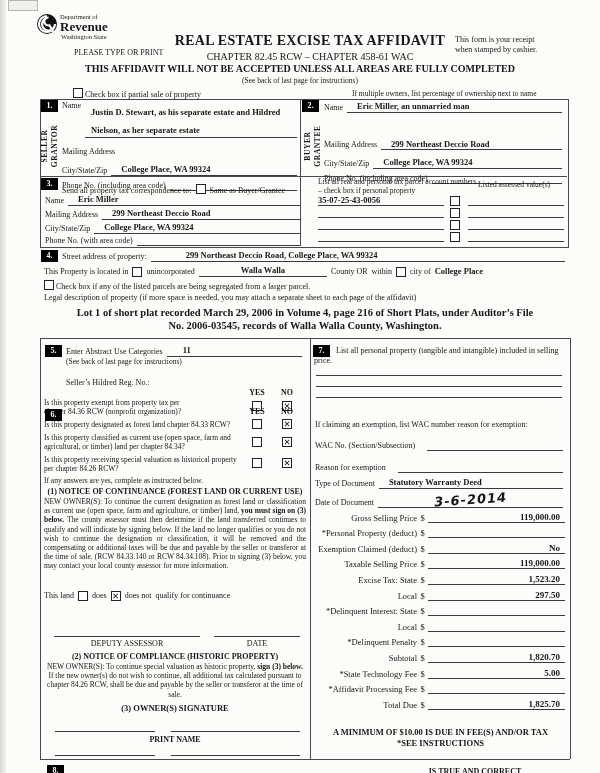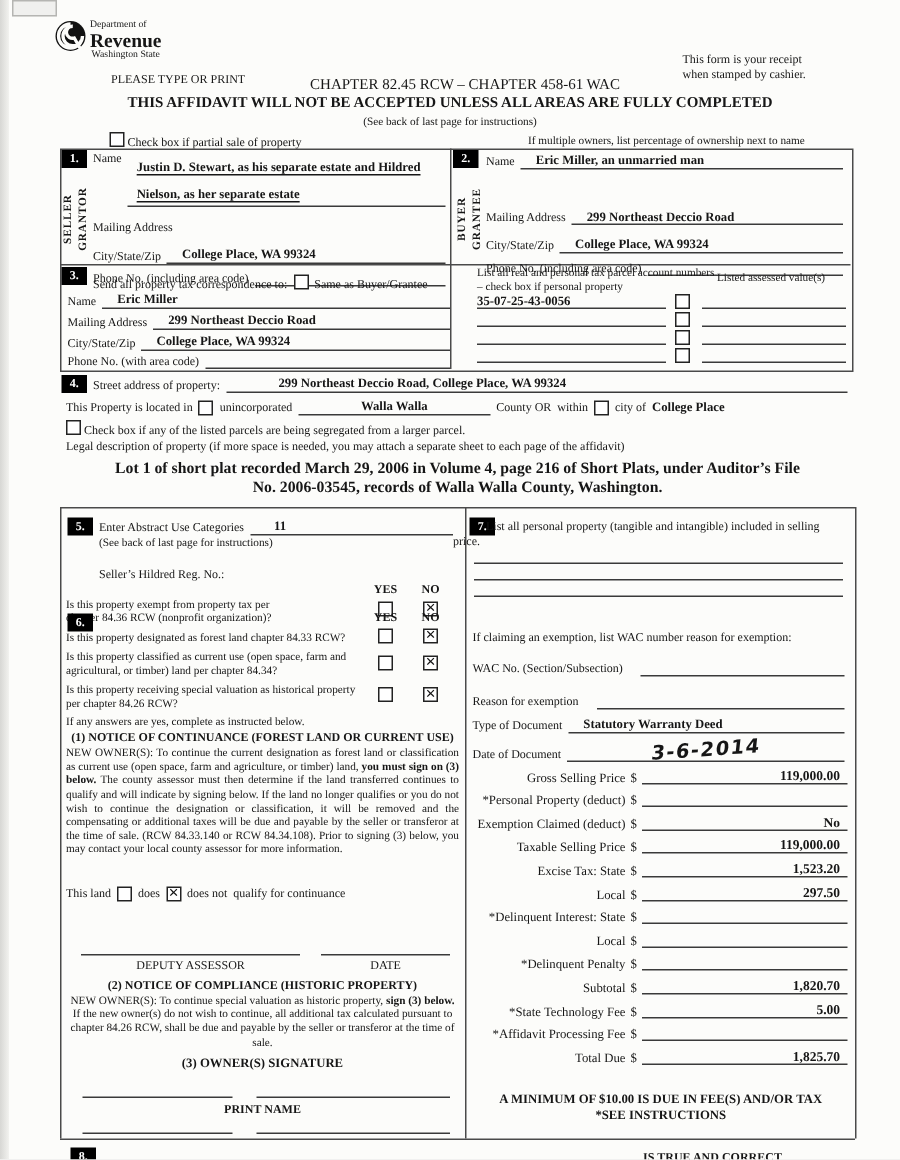--- a/index.html
+++ b/index.html
@@ -22,21 +22,21 @@
       overflow:hidden;flex:none;}
   .frow{display:flex;align-items:flex-end;}
   .flabel{white-space:nowrap;padding-right:4px;}
   .fval{flex:1;border-bottom:1px solid #3a3a3a;font-weight:bold;padding-left:10px;white-space:nowrap;}
   .line{border-bottom:1px solid #3a3a3a;}
   .vline{position:absolute;width:0;border-left:1px solid #4a4a4a;}
   .hline{position:absolute;height:0;border-top:1px solid #4a4a4a;}
   .box{position:absolute;border:1px solid #4a4a4a;}
   .vert{position:absolute;width:62px;height:10px;font-size:7.5px;letter-spacing:0.6px;
         text-align:center;transform:rotate(-90deg);font-weight:bold;}
-  .uline{text-decoration:underline;text-underline-offset:2px;}
+  .uline{text-underline-offset:2px;}
   .just{text-align:justify;}
   .qrow{display:flex;align-items:center;}
   .qtext{width:198px;}
   .qcell{width:30px;text-align:center;flex:none;}
   .mrow{display:flex;align-items:flex-end;height:15.6px;}
   .mlabel{width:102px;text-align:right;font-size:8.5px;white-space:nowrap;flex:none;}
   .mcur{width:11px;text-align:center;font-size:8.5px;flex:none;}
   .mval{flex:1;border-bottom:1px solid #3a3a3a;text-align:right;font-weight:bold;font-size:9px;padding-right:5px;}
   .sigcol{border-top:1px solid #3a3a3a;text-align:center;font-size:8px;padding-top:2px;}
   .handwrite{display:inline-block;font-family:"DejaVu Sans",sans-serif;font-size:13px;font-weight:600;
@@ -59,20 +59,21 @@
       </svg>
       <div style="margin-left:2px;">
         <div class="t65">Department of</div>
         <div class="b" style="font-size:13px;line-height:12px;">Revenue</div>
         <div class="t65 c">Washington State</div>
       </div>
     </div>
   </div>
   <div class="abs t8" style="left:50px;top:48px;padding-left:24px;">PLEASE TYPE OR PRINT</div>
 
+  <div class="abs b t14 c" style="left:140px;top:33px;width:340px;letter-spacing:0.3px;">REAL ESTATE EXCISE TAX AFFIDAVIT</div>
   <div class="abs t10 c" style="left:140px;top:51px;width:340px;">CHAPTER 82.45 RCW – CHAPTER 458-61 WAC</div>
 
   <div class="abs t8" style="left:455px;top:35px;width:115px;">
     <div>This form is your receipt</div>
     <div>when stamped by cashier.</div>
   </div>
 
   <div class="abs b c" style="left:0;top:63px;width:600px;font-size:10px;">THIS AFFIDAVIT WILL NOT BE ACCEPTED UNLESS ALL AREAS ARE FULLY COMPLETED</div>
   <div class="abs t7 c" style="left:0;top:76px;width:600px;">(See back of last page for instructions)</div>
 
@@ -302,21 +303,21 @@
     <span class="line" style="flex:1;height:9px;"></span>
     <span class="line" style="flex:1.3;height:9px;"></span>
   </div>
   <div class="abs b c t8" style="left:44px;top:735px;width:262px;">PRINT NAME</div>
   <div class="abs" style="left:55px;top:746px;width:245px;display:flex;gap:16px;">
     <span class="line" style="flex:1;height:9px;"></span>
     <span class="line" style="flex:1.3;height:9px;"></span>
   </div>
 
   <div class="secnum" style="left:313px;top:345px;">7.</div>
-  <div class="abs t8" style="left:302px;top:346px;width:250px;text-indent:22px;">List all personal property (tangible and intangible) included in selling price.</div>
+  <div class="abs t8" style="left:314px;top:346px;width:250px;text-indent:22px;">List all personal property (tangible and intangible) included in selling price.</div>
   <div class="abs" style="left:316px;top:365px;width:246px;">
     <div class="line" style="height:10px;"></div>
     <div class="line" style="height:10px;"></div>
     <div class="line" style="height:10px;"></div>
   </div>
 
   <div class="abs t8" style="left:315px;top:420px;">If claiming an exemption, list WAC number reason for exemption:</div>
   <div class="abs frow t8" style="left:315px;top:440px;width:248px;">
     <span class="flabel">WAC No. (Section/Subsection)</span>
     <span class="line" style="flex:1;margin-left:8px;height:10px;"></span>

